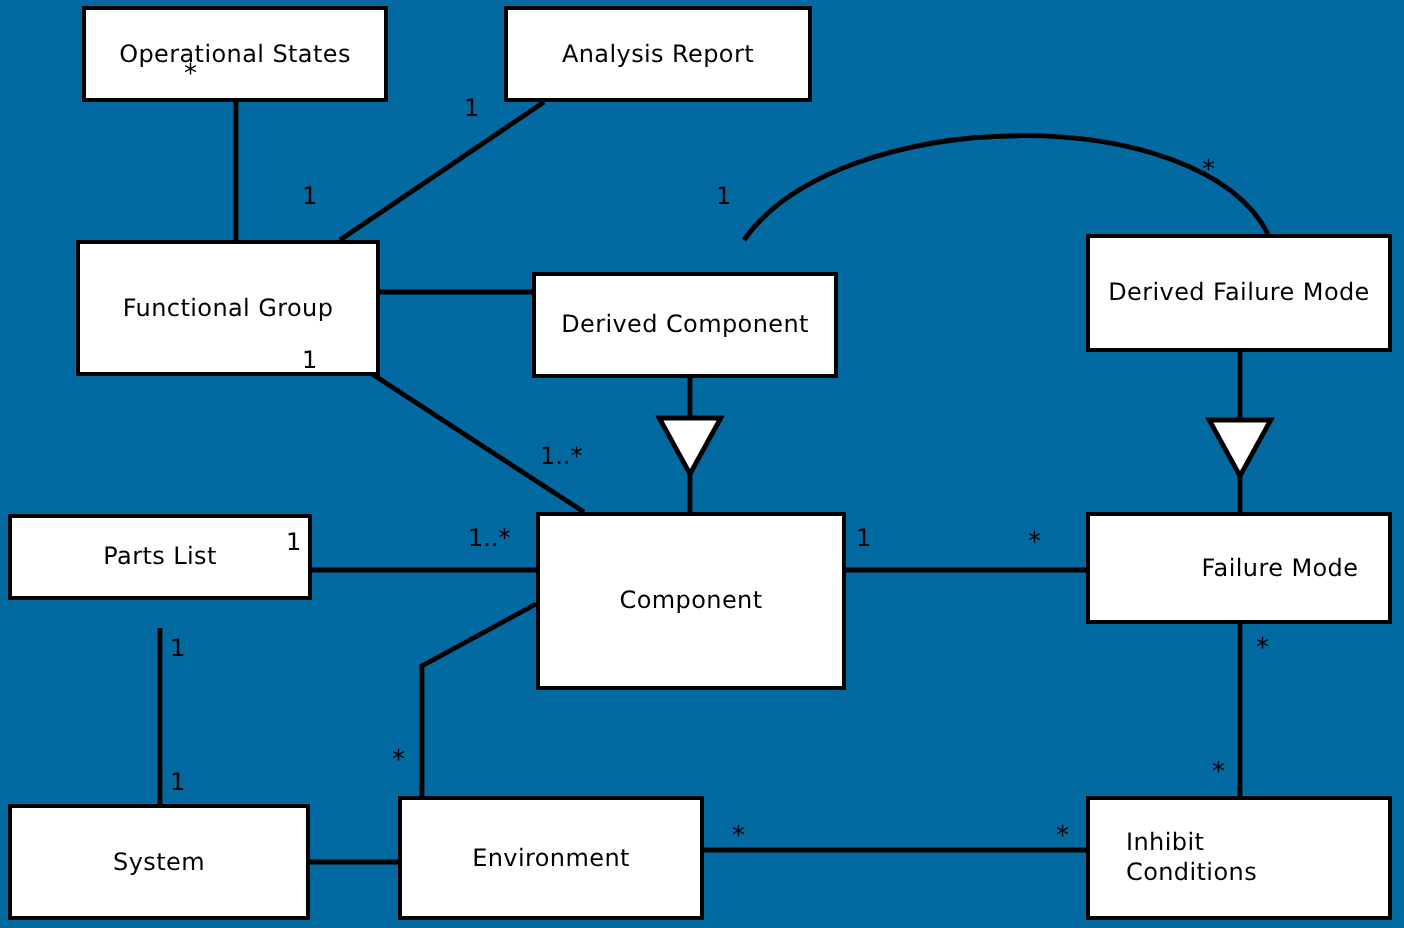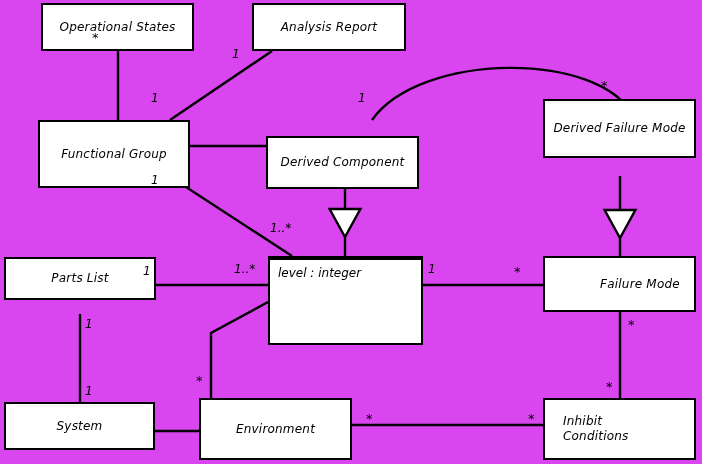--- a/index.html
+++ b/index.html
@@ -4,24 +4,23 @@
 <style>
   html, body {
     margin: 0;
     padding: 0;
     background: #ffffff;
   }
   #canvas {
     position: relative;
     width: 702px;
     height: 464px;
-    background: #d946ef;
+    background: #0369a1;
     overflow: hidden;
     font-family: "DejaVu Sans", "Liberation Sans", sans-serif;
-    font-style: italic;
   }
   #edge-layer {
     position: absolute;
     left: 0;
     top: 0;
     width: 702px;
     height: 464px;
     pointer-events: none;
   }
   .uml-class {
@@ -104,33 +103,33 @@
       </div>
       <div class="uml-class" style="left: 252px; top: 3px; width: 154px; height: 48px; align-items: center;">
         <div class="class-name">Analysis Report</div>
       </div>
       <div class="uml-class" style="left: 38px; top: 120px; width: 152px; height: 68px;">
         <div class="class-name">Functional Group</div>
       </div>
       <div class="uml-class" style="left: 266px; top: 120px; width: 153px; height: 53px; margin-top: 16px;">
         <div class="class-name">Derived Component</div>
       </div>
-      <div class="uml-class" style="left: 543px; top: 99px; width: 153px; height: 59px;">
+      <div class="uml-class" style="left: 543px; top: 117px; width: 153px; height: 59px;">
         <div class="class-name">Derived Failure Mode</div>
       </div>
       <div class="uml-class" style="left: 4px; top: 257px; width: 152px; height: 43px;">
         <div class="class-name">Parts List</div>
       </div>
       <div class="uml-class" style="left: 268px; top: 256px; width: 155px; height: 89px;">
-        <div class="class-attrs">level : integer</div>
+        <div class="class-name">Component</div>
       </div>
       <div class="uml-class" style="left: 543px; top: 256px; width: 153px; height: 56px; padding-left: 41px;">
         <div class="class-name">Failure Mode</div>
       </div>
-      <div class="uml-class" style="left: 4px; top: 402px; width: 151px; height: 48px;">
+      <div class="uml-class" style="left: 4px; top: 402px; width: 151px; height: 58px;">
         <div class="class-name">System</div>
       </div>
       <div class="uml-class" style="left: 199px; top: 398px; width: 153px; height: 62px; justify-content: center;">
         <div class="class-name">Environment</div>
       </div>
       <div class="uml-class" style="left: 543px; top: 398px; width: 153px; height: 62px;">
         <div class="class-name align-left">Inhibit
 Conditions</div>
       </div>
     </div>

